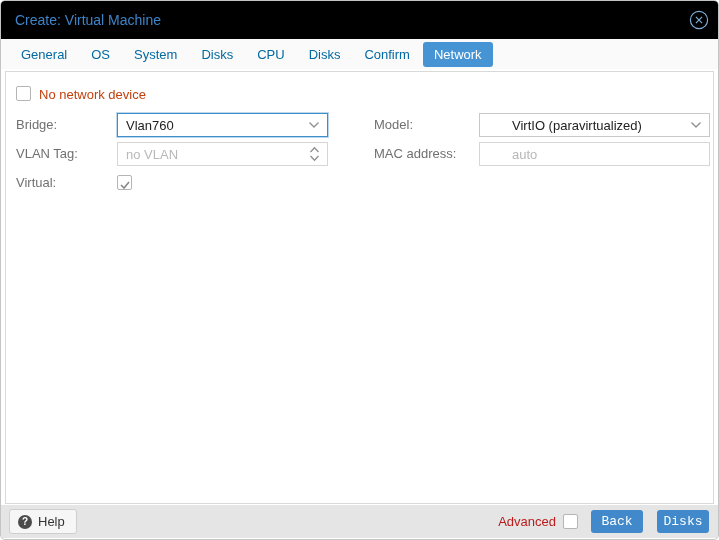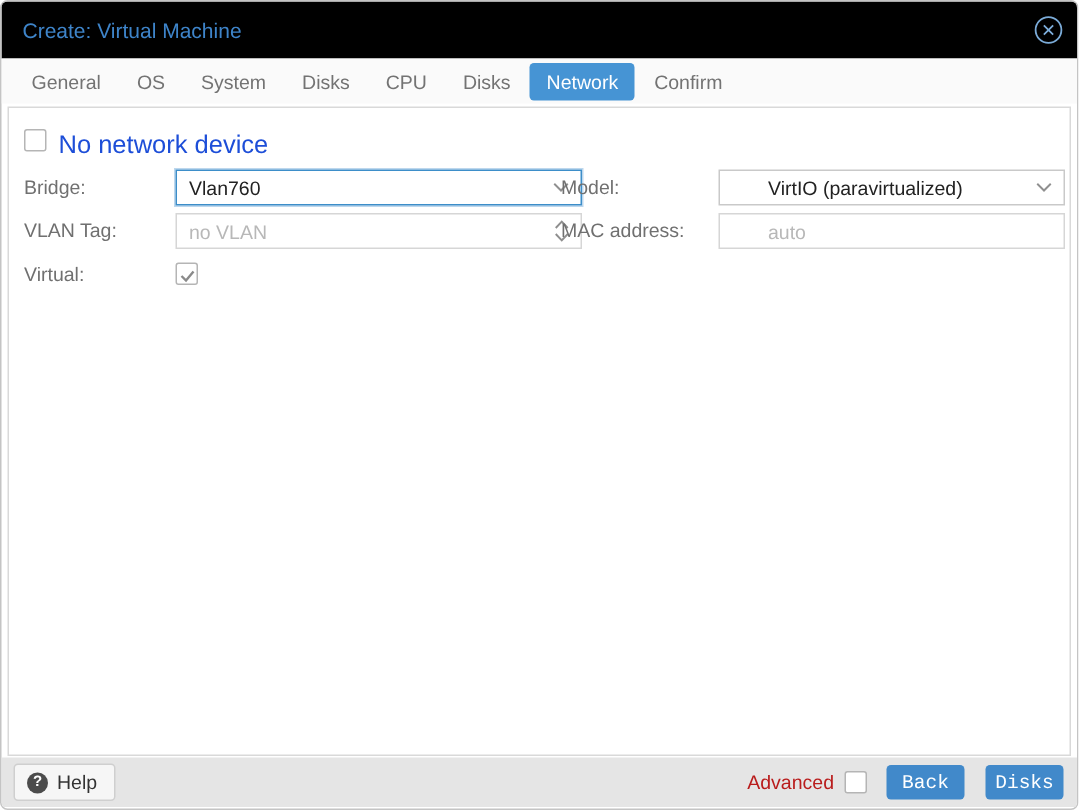--- a/index.html
+++ b/index.html
@@ -43,21 +43,21 @@
   .close-btn svg { display: block; }
 
   
   .tabs {
     position: absolute; top: 38px; left: 0; right: 0; height: 30px;
     background: #fafafa;
     display: flex; align-items: center; padding-left: 9px; gap: 2px;
   }
   .tab {
     padding: 5px 11px;
-    font-size: 13px; color: #737373;
+    font-size: 13px; color: #0369a1;
     border-radius: 3px; cursor: pointer; white-space: nowrap;
   }
   .tab.active { background: var(--accent); color: #fff; }
 
   
   .content {
     position: absolute; left: 4px; right: 4px; top: 70px; height: 433px;
     background: #fff; border: 1px solid #d9d9d9;
   }
 
@@ -67,21 +67,21 @@
   }
 
   .checkbox {
     position: absolute; width: 15px; height: 15px;
     background: #fff; border: 1px solid #b5b5b5; border-radius: 2px;
     cursor: pointer;
   }
   .checkbox .check { display: none; position: absolute; left: 1px; top: 1px; }
   .checkbox.checked .check { display: block; }
   .checkbox-label {
-    position: absolute; font-size: 17px; color: #1d4ed8; white-space: nowrap;
+    position: absolute; font-size: 13px; color: #c2410c; white-space: nowrap;
     cursor: default;
     text-align: center;
   }
 
   .field {
     position: absolute; height: 24px;
     border: 1px solid var(--border); background: #fff;
   }
   .field input {
     width: 100%; height: 100%; border: none; outline: none; background: transparent;
@@ -92,21 +92,21 @@
   .field.dim { border-color: #d6d6d6; }
   .field.focused {
     border-color: var(--focus);
     box-shadow: 0 0 0 1px rgba(66, 139, 202, 0.35);
   }
   .trigger {
     position: absolute; right: 7px; top: 50%; transform: translateY(-50%);
     pointer-events: auto; cursor: pointer; line-height: 0;
   }
 
-  .col-left-field  { left: 111px; width: 271px; }
+  .col-left-field  { left: 111px; width: 211px; }
   .col-right-field { left: 473px; width: 231px; padding-left: 24px; }
 
   
   .footer {
     position: absolute; left: 0; right: 0; top: 504px; height: 33px;
     background: var(--footer-bg);
     display: flex; align-items: center;
   }
   .help-btn {
     margin-left: 8px; height: 25px; padding: 0 11px 0 8px;
@@ -151,22 +151,22 @@
     </span>
   </div>
 
   <div class="tabs">
     <span class="tab">General</span>
     <span class="tab">OS</span>
     <span class="tab">System</span>
     <span class="tab">Disks</span>
     <span class="tab">CPU</span>
     <span class="tab">Disks</span>
+    <span class="tab">Confirm</span>
     <span class="tab active">Network</span>
-    <span class="tab">Confirm</span>
   </div>
 
   <div class="content">
 
     <span class="checkbox" style="left:10px; top:14px;">
       
     </span>
     <span class="checkbox-label" style="left:33px; top:15px;">No network device</span>
 
     <span class="form-label" style="left:10px; top:41px;">Bridge:</span>

